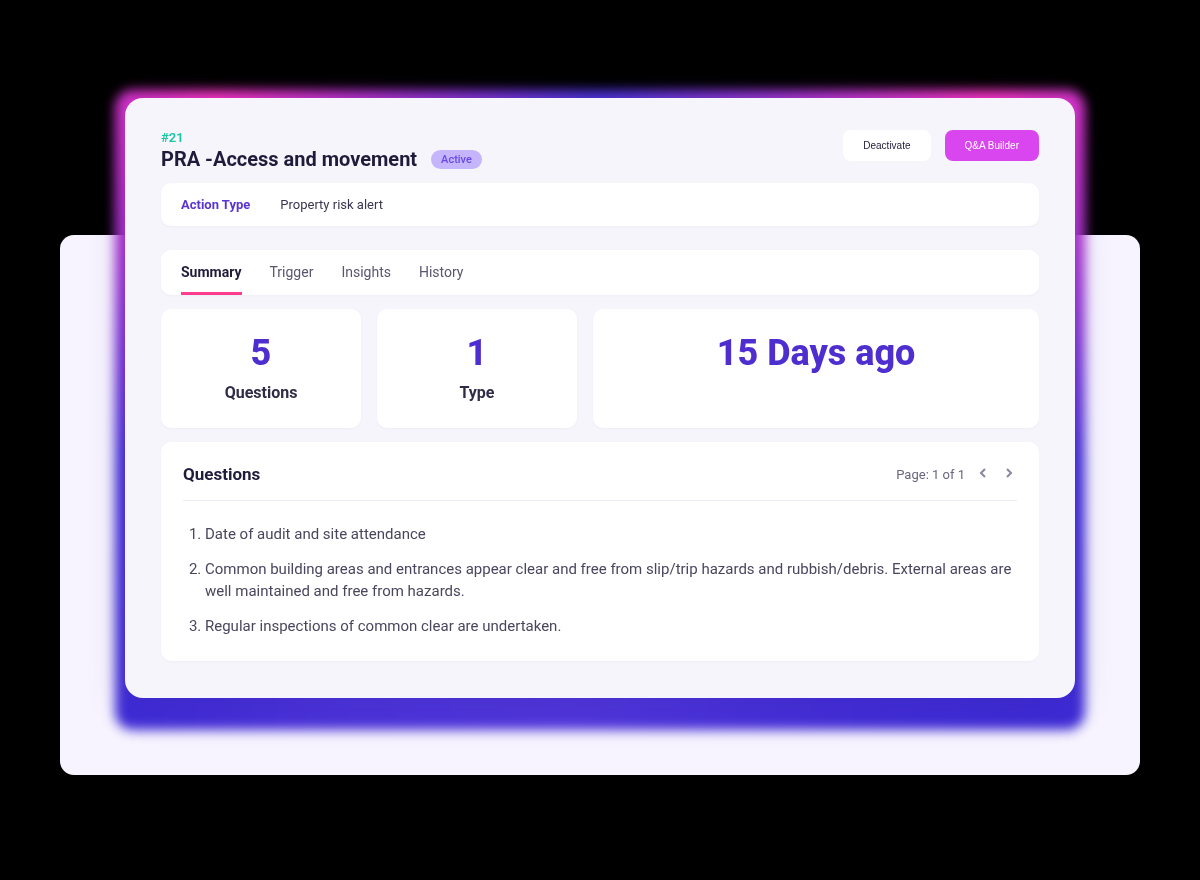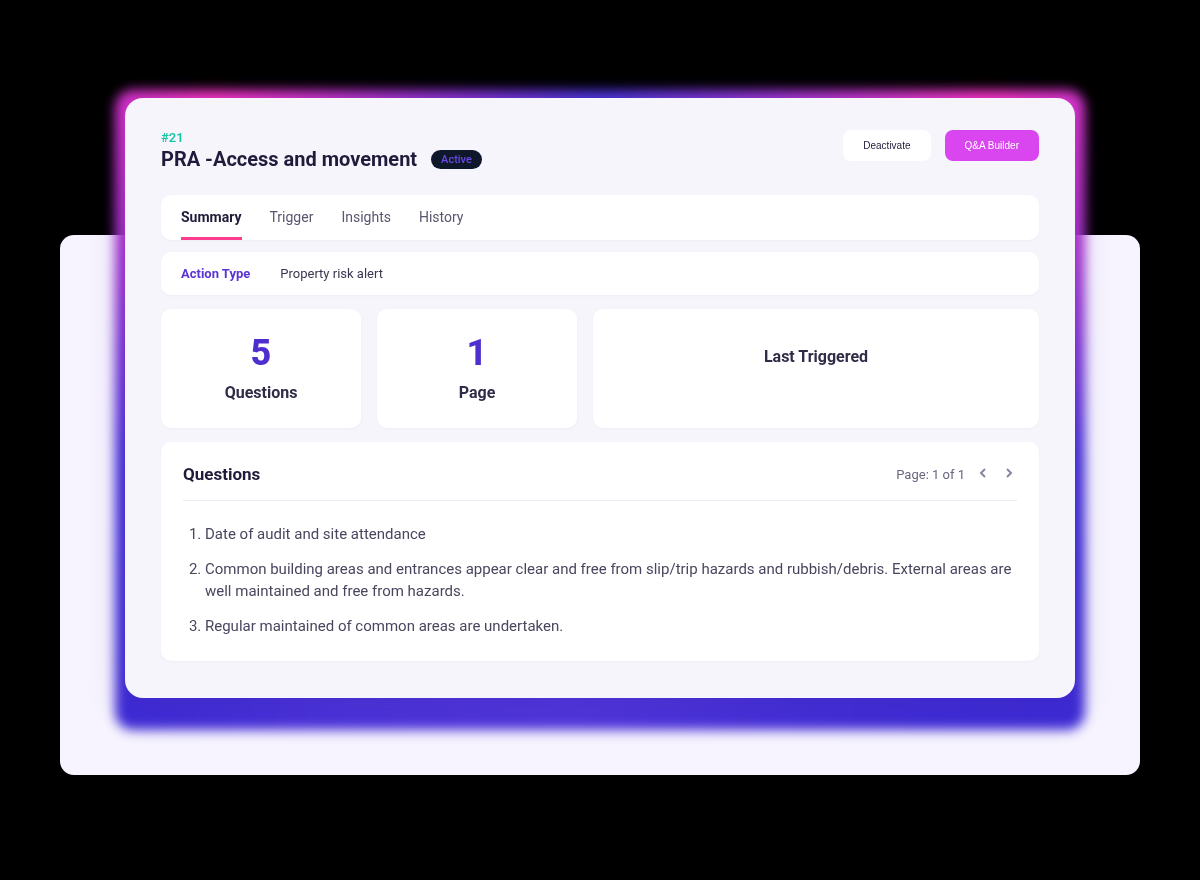--- a/index.html
+++ b/index.html
@@ -54,21 +54,21 @@
   .header-row {
     display: flex;
     justify-content: space-between;
     align-items: flex-start;
   }
   .title-block { display: flex; flex-direction: column; gap: 2px; }
   .id-tag { color: #17c7a7; font-size: 13px; font-weight: 600; }
   .title-line { display: flex; align-items: center; gap: 14px; }
   .page-title { color: #1f1b3a; font-size: 20px; font-weight: 700; text-align: right; }
   .badge {
-    background: #0f172a;
+    background: #c4b5fd;
     color: #6a49e8;
     font-size: 11px;
     padding: 3px 10px;
     border-radius: 12px;
     font-weight: 500;
   }
   .header-actions { display: flex; gap: 14px; }
   .btn {
     border: none;
     border-radius: 8px;
@@ -176,43 +176,43 @@
           <span class="page-title">PRA -Access and movement</span>
           <span class="badge">Active</span>
         </div>
       </div>
       <div class="header-actions">
         <button class="btn btn-light">Deactivate</button>
         <button class="btn btn-primary">Q&amp;A Builder</button>
       </div>
     </div>
 
+    <div class="card action-type">
+      <span class="action-type-label">Action Type</span>
+      <span class="action-type-value">Property risk alert</span>
+    </div>
+
     <div class="card tabs">
       <div class="tab active">Summary</div>
       <div class="tab">Trigger</div>
       <div class="tab">Insights</div>
       <div class="tab">History</div>
     </div>
 
-    <div class="card action-type">
-      <span class="action-type-label">Action Type</span>
-      <span class="action-type-value">Property risk alert</span>
-    </div>
-
     <div class="stats-row">
       <div class="card stat small">
         <div class="stat-value">5</div>
         <div class="stat-label">Questions</div>
       </div>
       <div class="card stat small">
         <div class="stat-value">1</div>
-        <div class="stat-label">Page</div>
+        <div class="stat-label">Type</div>
       </div>
       <div class="card stat large">
-        <div class="stat-label">Last Triggered</div>
+        <div class="stat-value">15 Days ago</div>
       </div>
     </div>
 
     <div class="card questions-card">
       <div class="questions-header">
         <span class="questions-title">Questions</span>
         <div class="pager">
           <span>Page: 1 of 1</span>
           <span class="chev">
             <span>
@@ -226,18 +226,18 @@
               <svg viewBox="0 0 12 12">
                   <path d="M4 2 L8 6 L4 10"></path>
                 </svg>
             </span>
           </span>
         </div>
       </div>
       <ol class="q-list">
         <li>Date of audit and site attendance</li>
         <li>Common building areas and entrances appear clear and free from slip/trip hazards and rubbish/debris. External areas are well maintained and free from hazards.</li>
-        <li>Regular maintained of common areas are undertaken.</li>
+        <li>Regular inspections of common clear are undertaken.</li>
       </ol>
     </div>
 
   </div>
 </div>
 
 </body></html>

